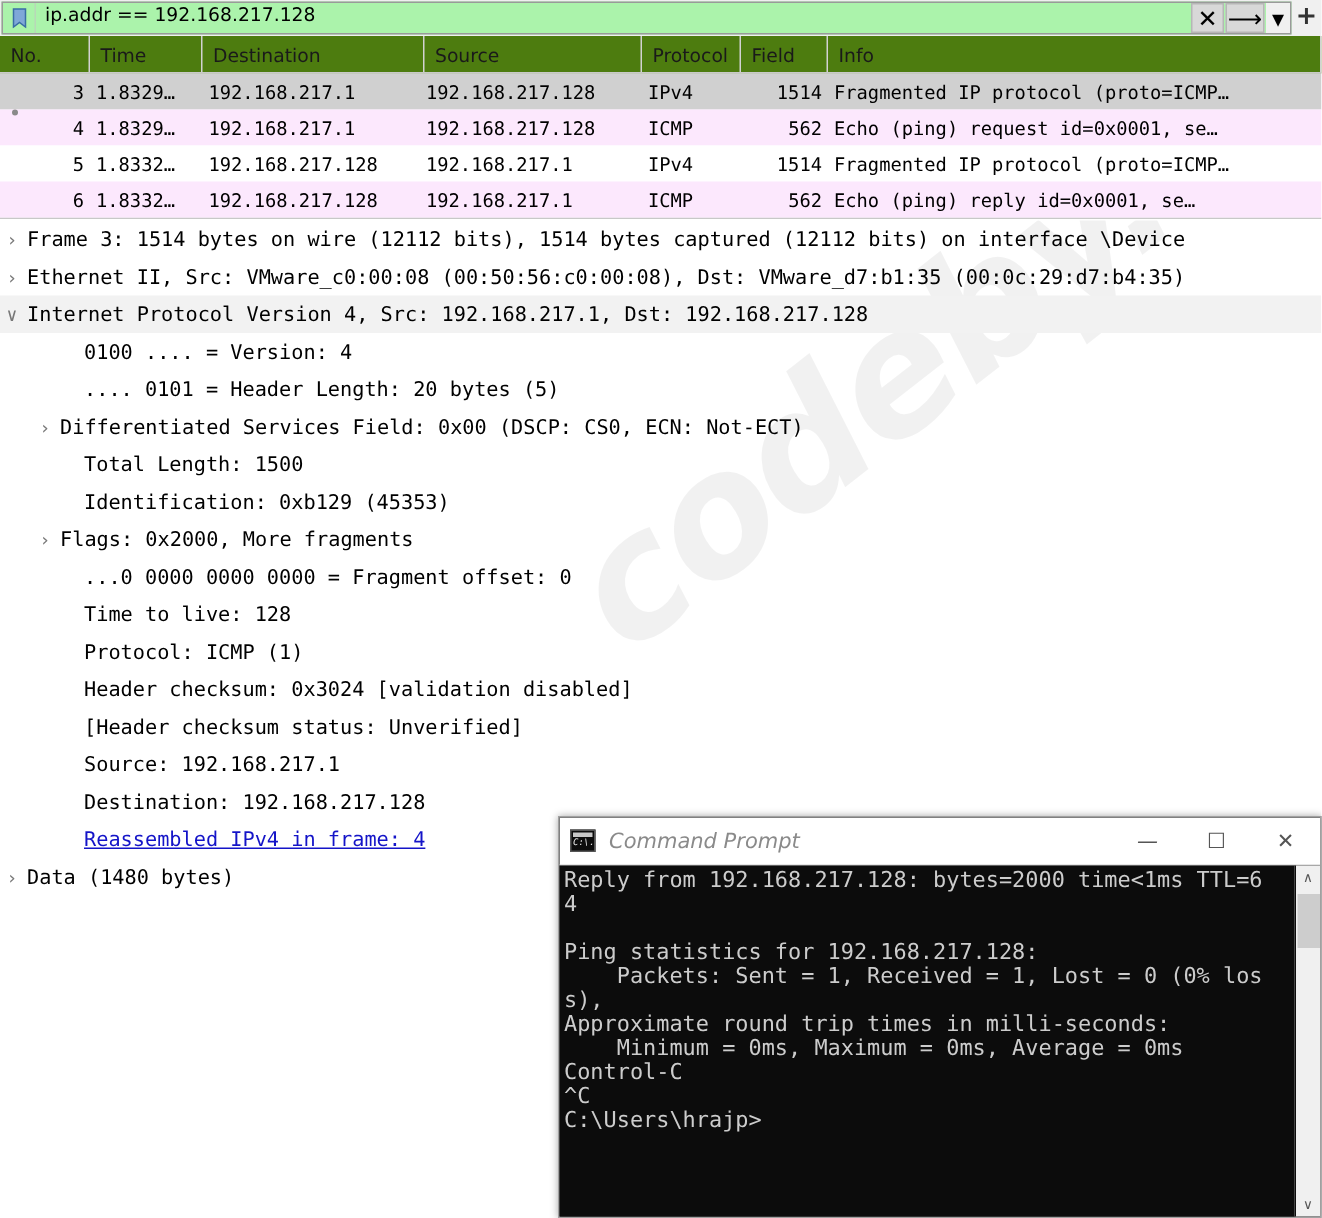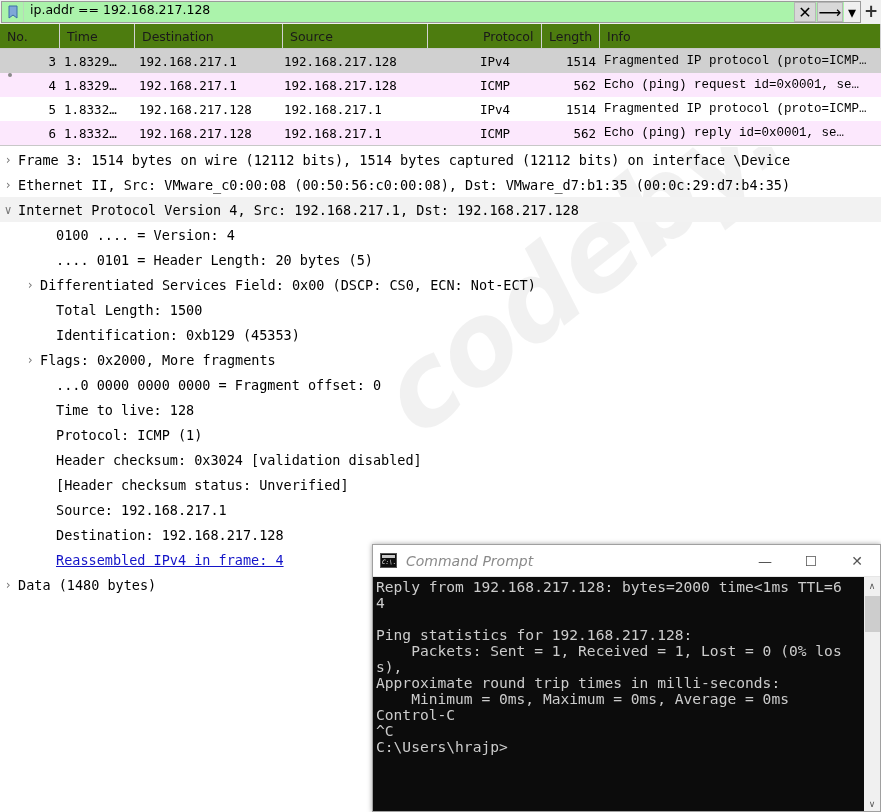--- a/index.html
+++ b/index.html
@@ -94,23 +94,23 @@
     position: absolute; left: 8px;
     width: 4px; height: 4px; border-radius: 50%;
     background: #8a8a8a;
   }
 
   
   .w-no   { width: 60px; }
   .w-time { width: 75px; }
   .w-src  { width: 145px; }
   .w-dst  { width: 148px; }
-  .w-proto{ width: 66px; margin-left: 48px; }
+  .w-proto{ width: 66px; }
   .w-len  { width: 58px; }
-  .w-info { flex: 1 1 auto; font-family: Liberation Mono, monospace; }
+  .w-info { flex: 1 1 auto; }
 
   
   .detail-pane {
     position: absolute; left: 0; top: 147px; width: 881px; height: 665px;
     background: #ffffff;
     overflow: hidden;
   }
   .dtl-row {
     position: relative;
     height: 25px;
@@ -236,21 +236,21 @@
     <div class="filt-plus">+</div>
   </div>
 
   <div class="packet-list">
     <div class="plist-header" id="plist-header">
         <div class="hc w-no">No.</div>
         <div class="hc w-time">Time</div>
         <div class="hc w-dst">Destination</div>
         <div class="hc w-src">Source</div>
         <div class="hc w-proto">Protocol</div>
-        <div class="hc w-len">Length</div>
+        <div class="hc w-len">Field</div>
         <div class="hc w-info">Info</div>
       </div>
     <div id="plist-rows">
         <div class="plist-row row-sel" style="position: relative;">
           <div class="cell num w-no">3</div>
           <div class="cell time w-time">1.8329…</div>
           <div class="cell src w-src">192.168.217.1</div>
           <div class="cell dst w-dst">192.168.217.128</div>
           <div class="cell proto w-proto">IPv4</div>
           <div class="cell len w-len">1514</div>

